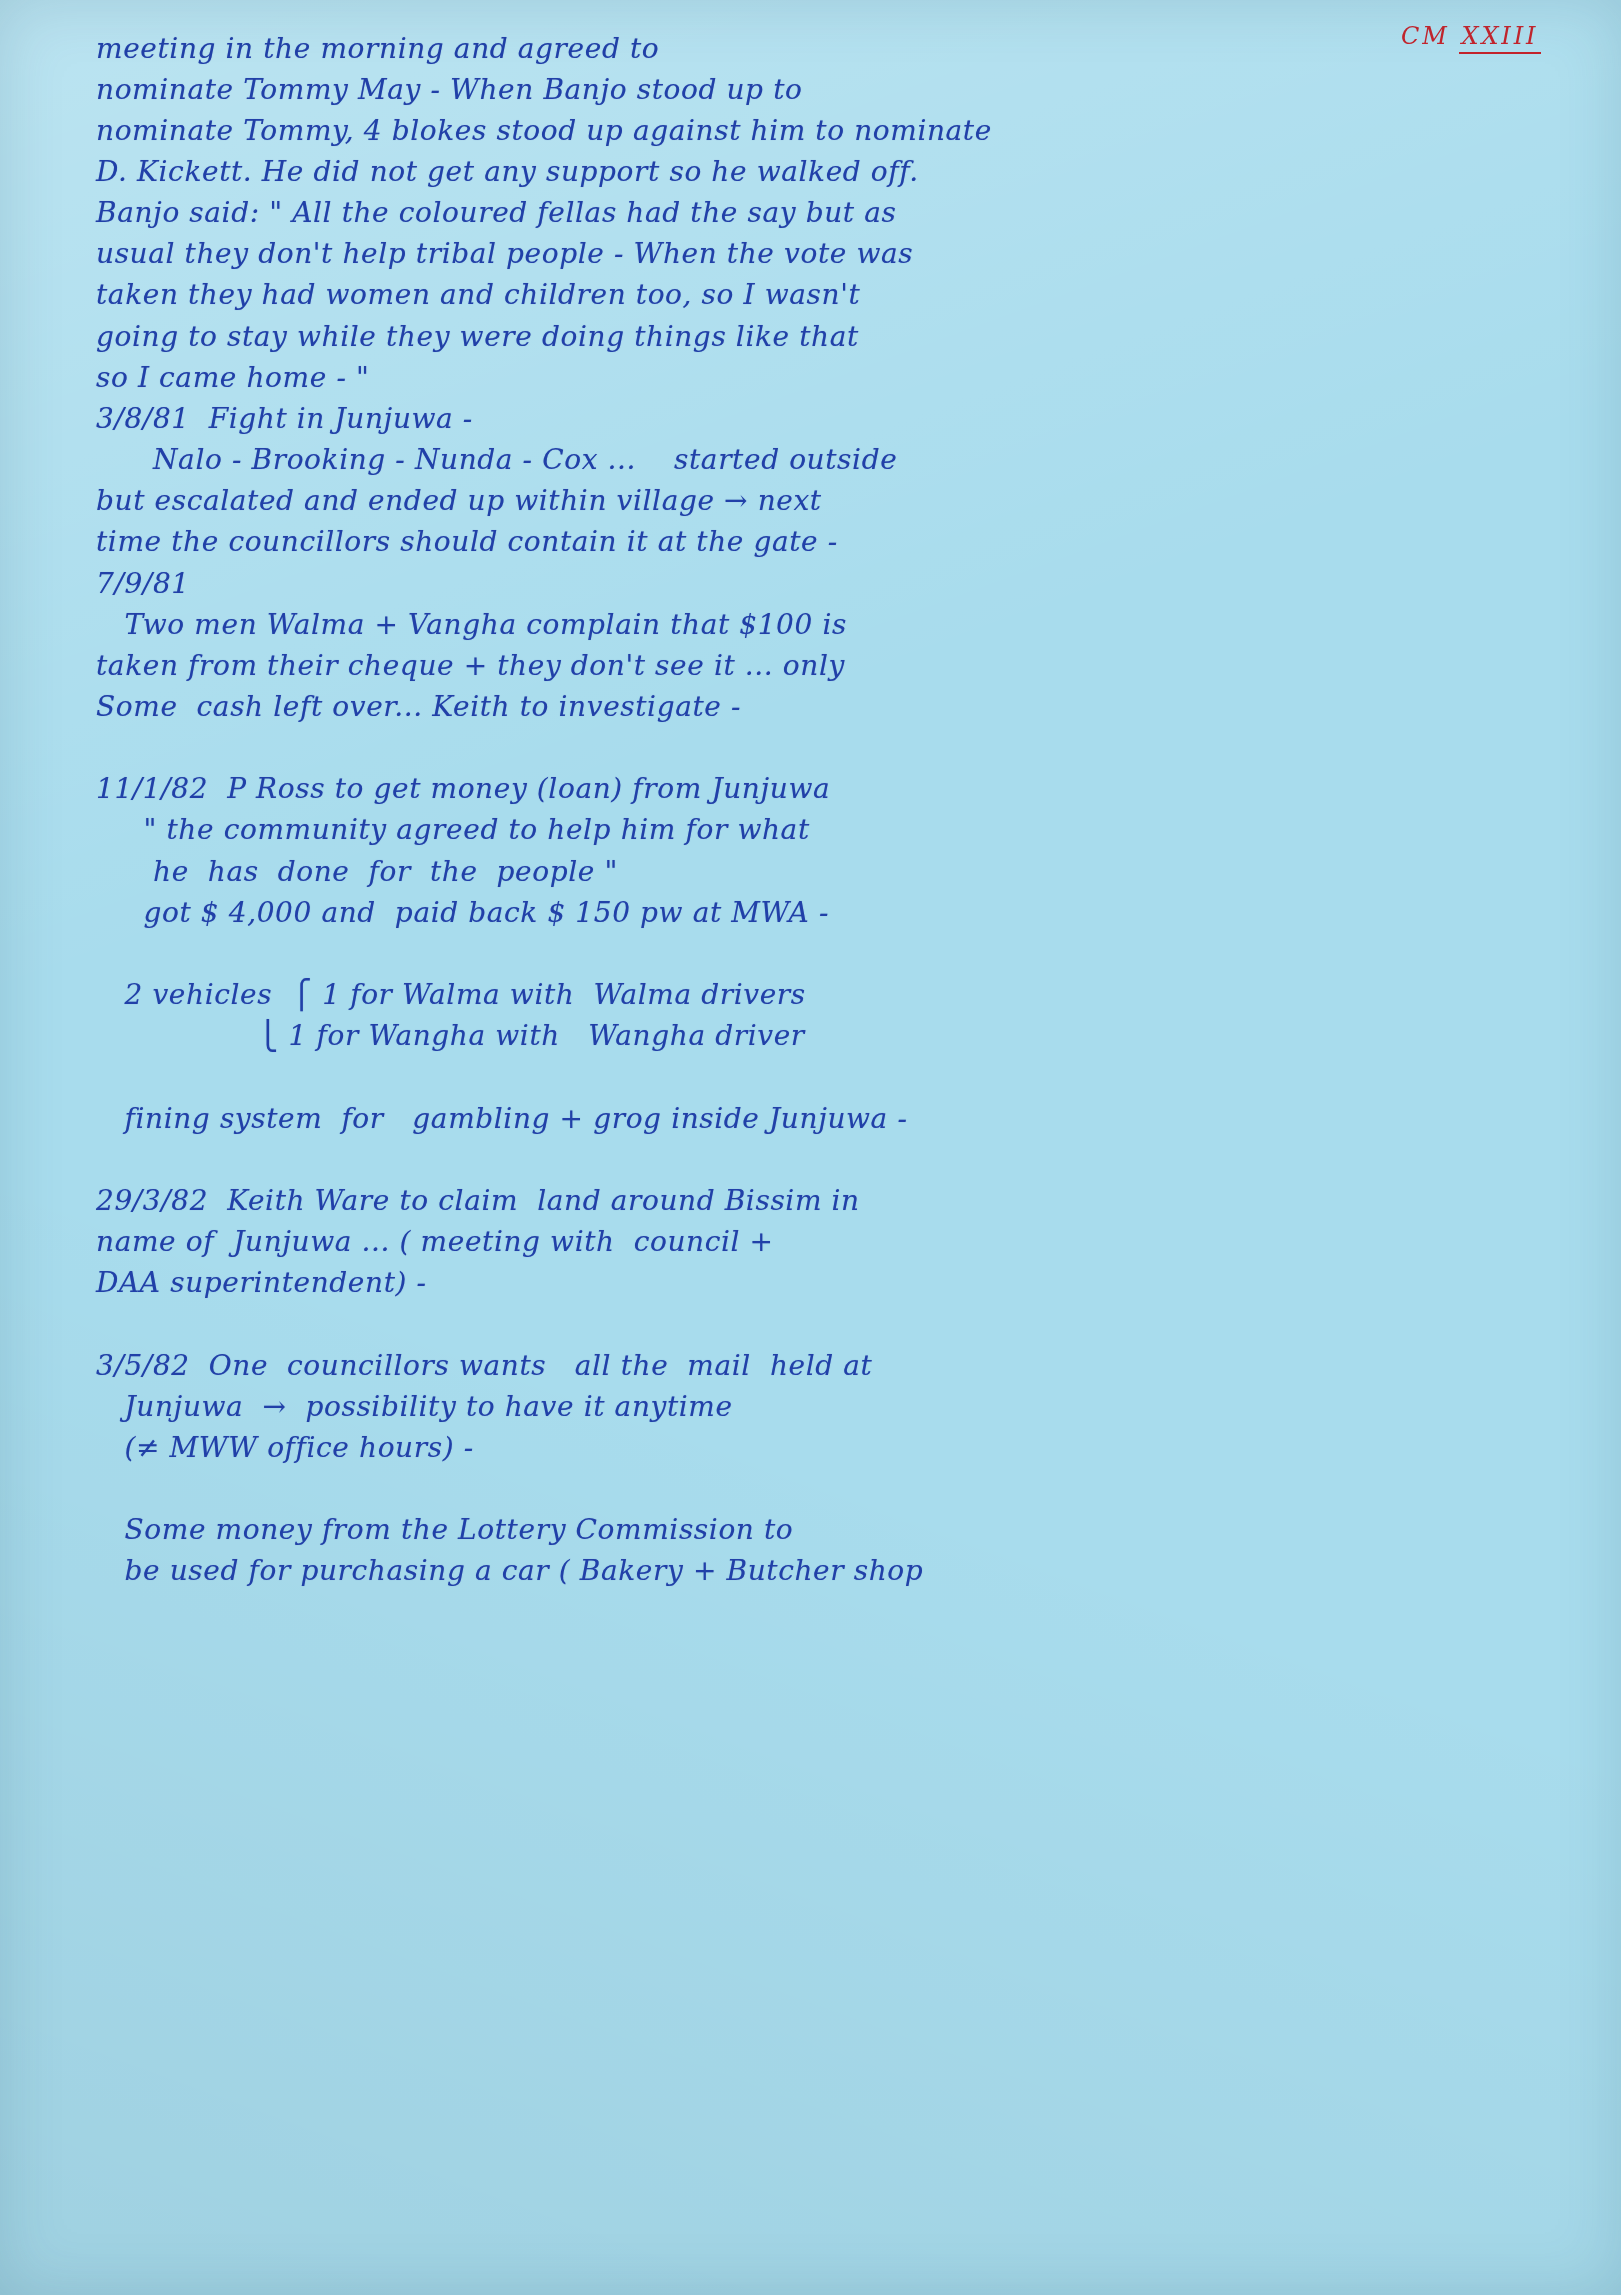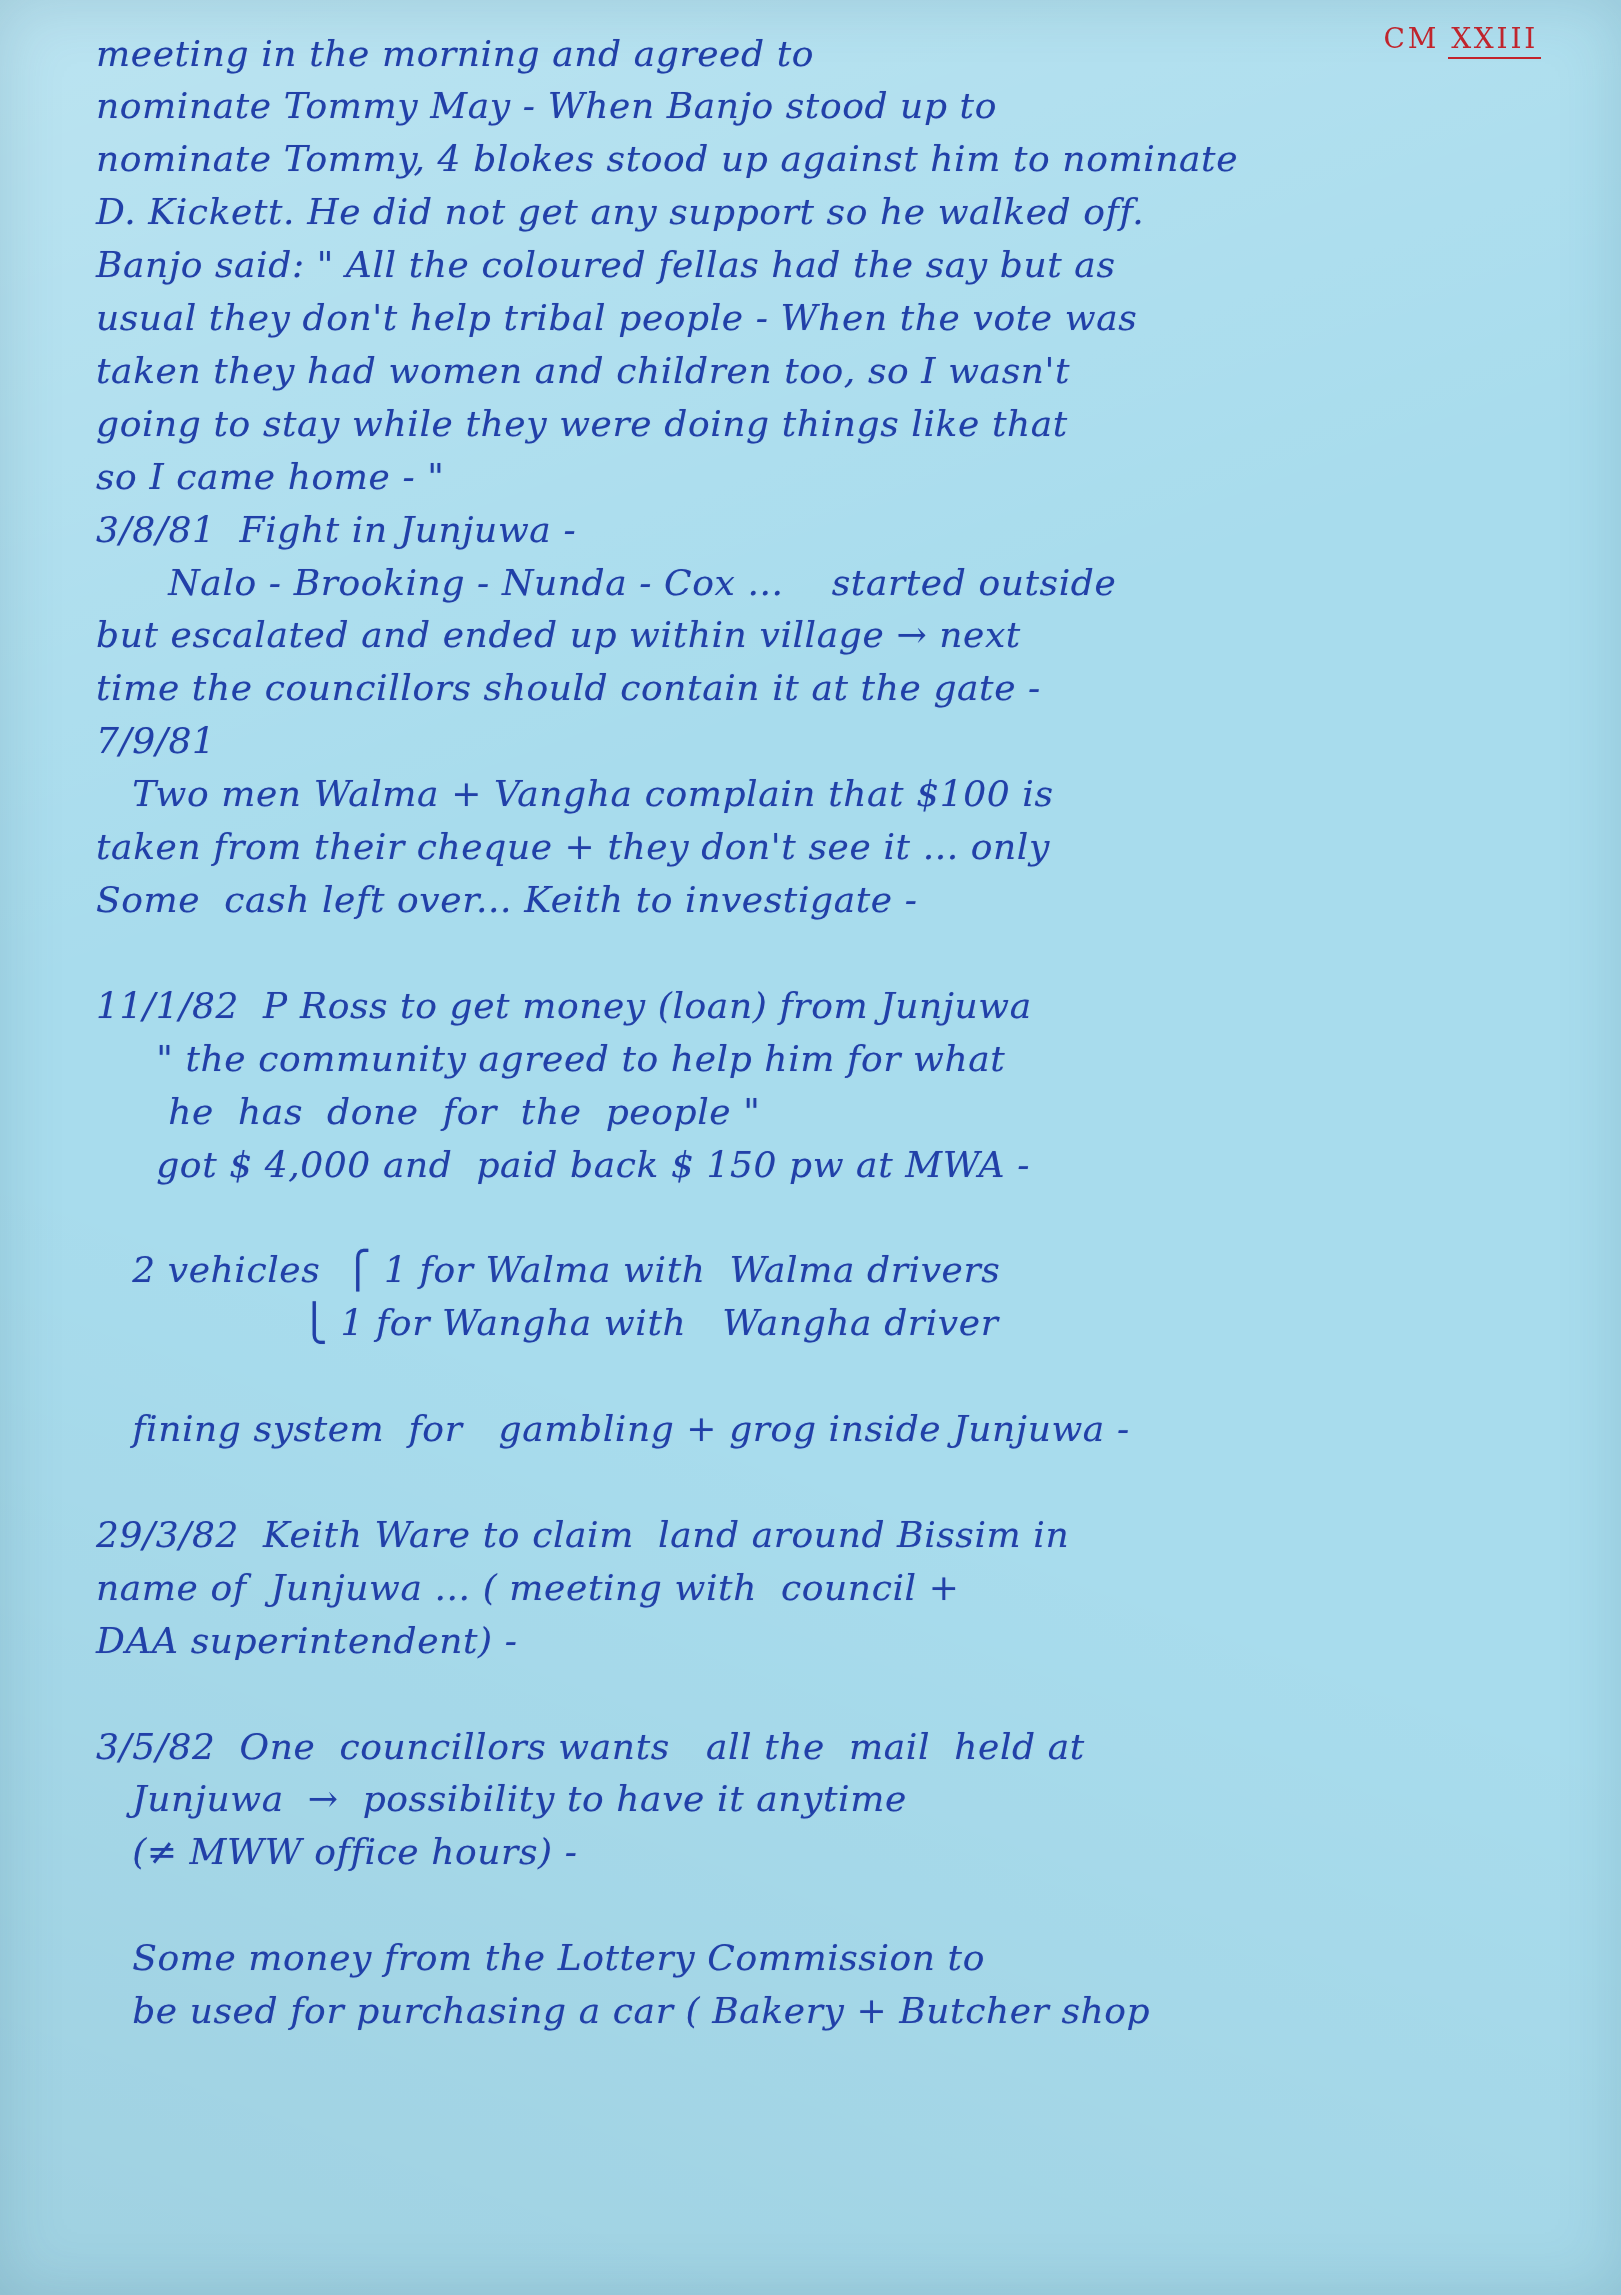--- a/index.html
+++ b/index.html
@@ -40,37 +40,38 @@
     font-style: italic;
   }
 
   
   #body-text {
     position: absolute;
     left: 96px;
     top: 27.5px;
     width: 1488px;
     color: #2140a8;
-    font-size: 36px;
+    font-size: 28px;
     line-height: 1.47;
     letter-spacing: 0.6px;
     white-space: pre-wrap;
     font-family: "DejaVu Serif", serif;
     font-style: italic;
     text-shadow: 0 0 0.9px rgba(33,64,168,0.35);
   }
 
   
   #archive-mark {
     position: absolute;
     right: 81px;
     top: 22px;
     color: #c4242c;
     font-family: "DejaVu Serif", serif;
-    font-size: 28px;
+    font-style: italic;
+    font-size: 24px;
     letter-spacing: 2.8px;
     white-space: nowrap;
   }
   #archive-mark .roman {
     border-bottom: 2.8px solid #c4242c;
     padding: 0 2.8px 1.8px 2.8px;
     margin-left: 9.2px;
   }
 </style>
 </head>

